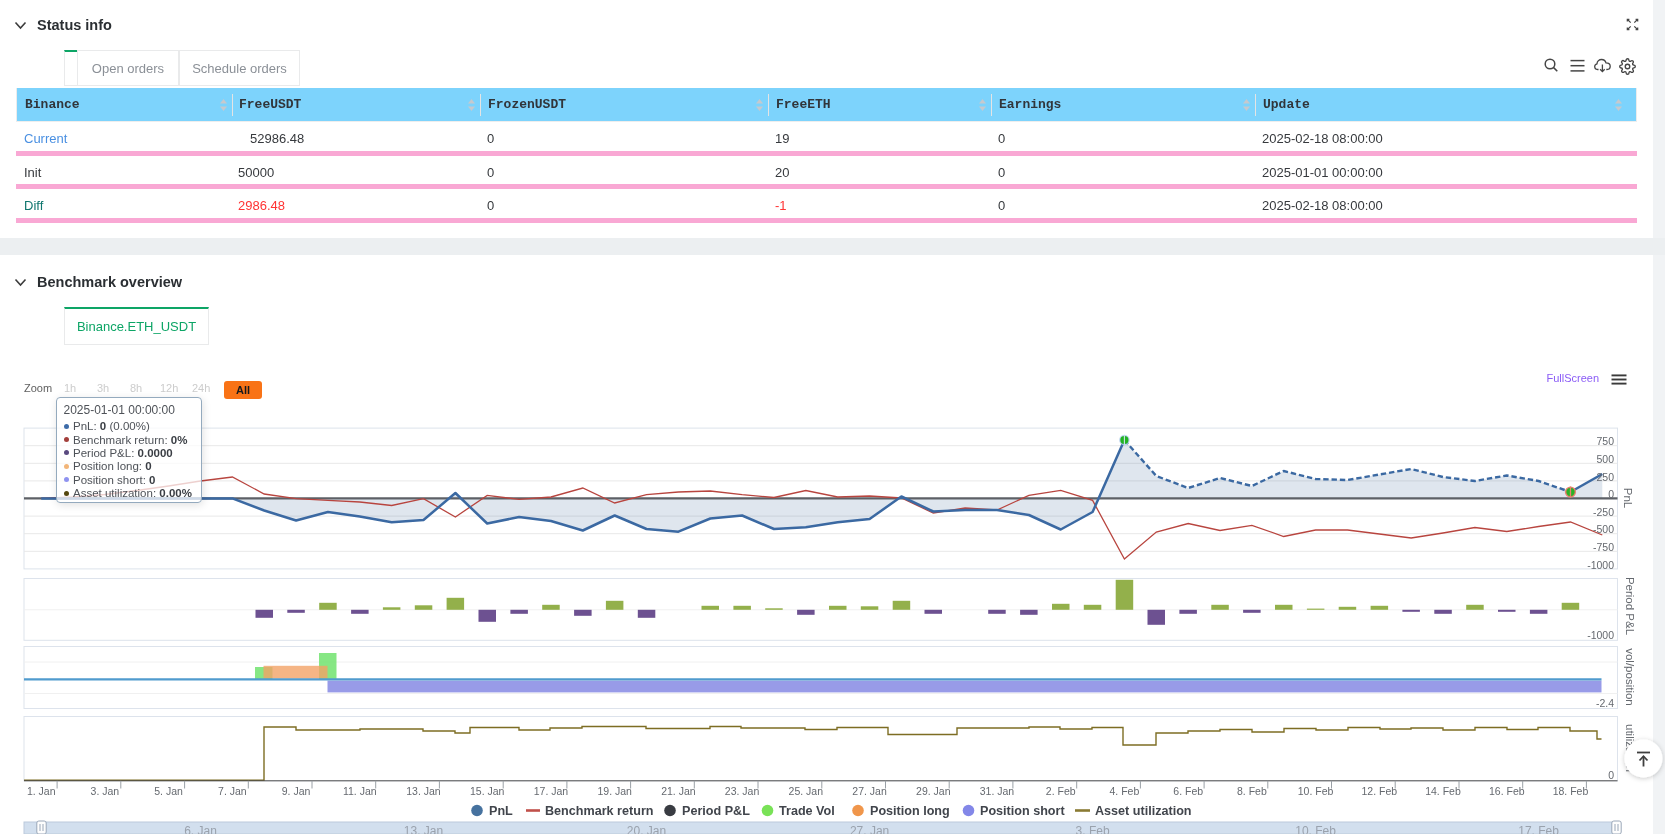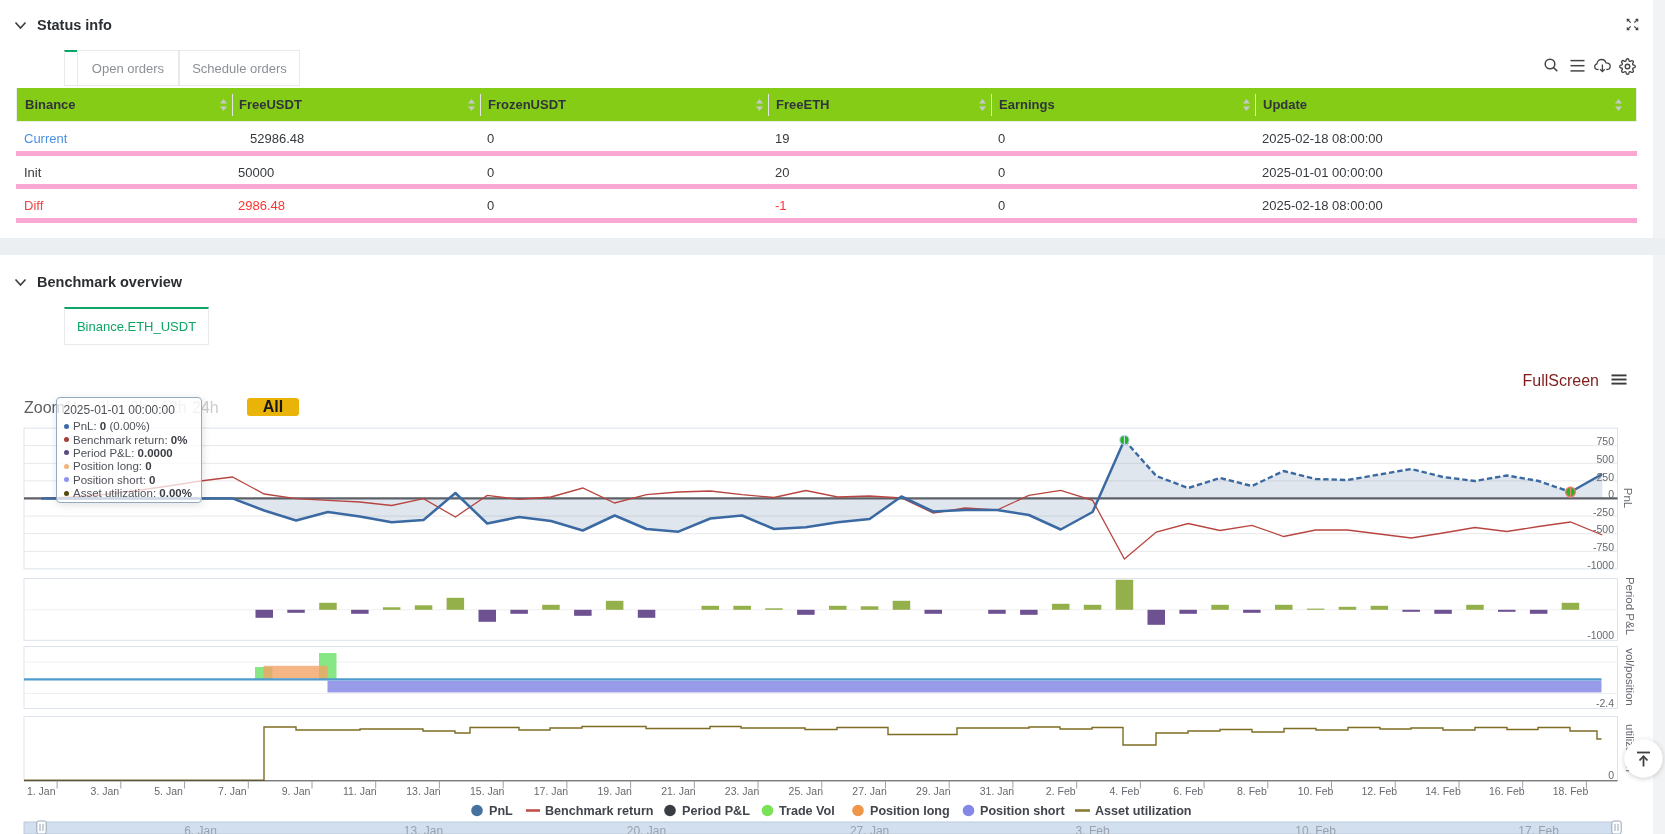--- a/index.html
+++ b/index.html
@@ -8,35 +8,35 @@
 .gutter { position:absolute; right:0; top:0; width:12px; height:834px; background:#f1f3f5; }
 .band { position:absolute; left:0; top:238px; width:1665px; height:17px; background:#eceff1; }
 .sechead { position:absolute; font-size:14.5px; font-weight:bold; color:#2b2f33; }
 .chev { position:absolute; }
 .tab { position:absolute; height:36px; background:#fff; border:1px solid #e9eaeb;
   font-size:13px; display:flex; align-items:center; justify-content:center; color:#8b9097; }
 .tab.active { color:#0da566; border-top:2px solid #0da566;margin-left:48px; }
 .icon { position:absolute; }
 
 #tbl { position:absolute; left:16px; top:88px; width:1621px; height:134px; font-size:13px; }
-#thead { position:absolute; left:0; top:0; width:1621px; height:34px; background:#84cc16;
-  border-bottom:1px solid #eee; border-left:1px solid #ececec; border-right:1px solid #ececec; }
+#thead { position:absolute; left:0; top:0; width:1621px; height:34px; background:#7dd3fc;
+  border-bottom:1px solid #eee; border-left:1px solid #ececec; border-right:1px solid #ececec;font-family:Liberation Mono, monospace; }
 .hcell { position:absolute; top:9px; font-weight:bold; color:#31353a; }
 .hcaret { position:absolute; top:10px; }
 .hsep { position:absolute; top:6px; width:1px; height:22px; background:#e4e4e4; }
 .trow { position:absolute; width:1621px; height:33.7px; border-bottom:5px solid #f9a8d4; }
 .trow span { position:absolute; top:9px; color:#36393d; }
 
 #ctitle { position:absolute; top:370px; left:0; width:1651px; text-align:center;
   font-size:13.9px; color:#4c4c4c; }
-#fullscreen { position:absolute; right:66px; top:372px; font-size:16px; color:#7f1d1d; }
-#zoomrow { position:absolute; left:24px; top:399px; font-size:16px; color:#5f5f5f; }
+#fullscreen { position:absolute; right:66px; top:372px; font-size:11px; color:#8b5cf6; }
+#zoomrow { position:absolute; left:24px; top:382px; font-size:11px; color:#5f5f5f; }
 .zb { color:#cccccc; position:absolute; top:0; }
-#allbtn { position:absolute; left:200px; top:-1.5px; width:52px; height:18px; background:#eab308;
-  border-radius:3px; color:#17191d; font-weight:bold; text-align:center; line-height:18px;margin-left:23px; }
+#allbtn { position:absolute; left:200px; top:-1.5px; width:38px; height:18px; background:#f97316;
+  border-radius:3px; color:#17191d; font-weight:bold; text-align:center; line-height:18px; }
 #chart { position:absolute; left:0; top:0; }
 .ax { font-size:10.5px; fill:#65696f; }
 .axg { font-size:12px; fill:#9aa2ad; }
 .axname { font-size:11.5px; fill:#65696f; writing-mode:vertical-rl; text-anchor:middle; }
 .leg text { font-size:12.6px; font-weight:bold; fill:#41454c; }
 
 #tooltip { position:absolute; left:56px; top:396.5px; width:146px; height:106px;
   background:rgba(255,255,255,0.75); border:1.2px solid #94aabe; border-radius:4px;
   box-shadow:1px 2px 8px rgba(0,0,0,0.12); padding:5px 0 0 6.5px; font-size:11.5px; color:#4e5258; z-index:5; }
 .tt-title { margin-bottom:3px; font-size:12px; }
@@ -130,21 +130,21 @@
 </div>
 <div class="trow" style="top:67.7px">
  <span style="left:8px">Init</span>
         <span style="left:222px">50000</span>
  <span style="left:471px">0</span>
         <span style="left:759px">20</span>
         <span style="left:982px">0</span>
  <span style="left:1246px">2025-01-01 00:00:00</span>
 </div>
 <div class="trow" style="top:101.3px">
- <span style="left:8px;color:#ef4444">Diff</span>
+ <span style="left:8px;color:#0f766e">Diff</span>
         <span style="left:222px;color:#f33">2986.48</span>
  <span style="left:471px">0</span>
         <span style="left:759px;color:#f33">-1</span>
         <span style="left:982px">0</span>
  <span style="left:1246px">2025-02-18 08:00:00</span>
 </div>
 
 </div>
 
 <svg class="chev" style="left:14px;top:277px" width="13" height="11" viewBox="0 0 13 11" fill="none" stroke="#3c3c3c" stroke-width="1.6">

